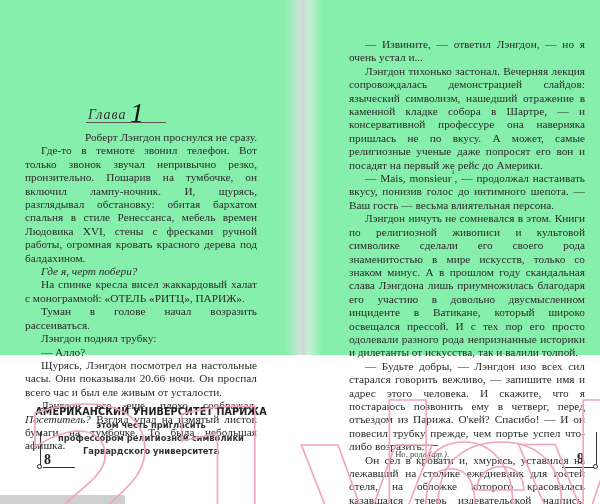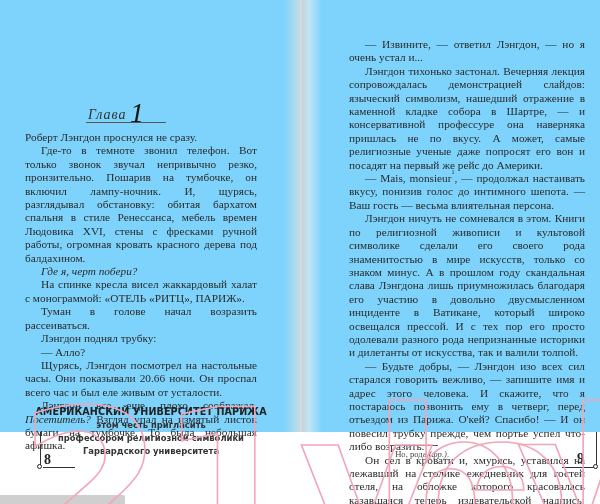--- a/index.html
+++ b/index.html
@@ -1,37 +1,37 @@
 <!DOCTYPE html>
 <html><head>
   <meta charset="utf-8">
   <style>
     * { box-sizing: border-box; margin: 0; padding: 0; }
     html, body { width: 600px; height: 504px; overflow: hidden; background: #ffffff; }
     body { position: relative; font-family: "DejaVu Serif", "Liberation Serif", serif; color: #2a2a2a; }
     .spread { position: absolute; left: 0; top: 0; width: 600px; height: 504px; display: flex; }
-    .page { position: relative; height: 432px; background: #7dd3fc; }
+    .page { position: relative; height: 355px; background: #86efac; }
     .page-left { width: 300px; }
     .page-right { width: 300px; }
     .gutter-shadow-left { position: absolute; right: 0; top: 0; width: 16px; height: 100%;
       background: linear-gradient(to right, rgba(255,255,255,0), rgba(225,225,225,0.7)); }
     .gutter-shadow-right { position: absolute; left: 0; top: 0; width: 22px; height: 100%;
       background: linear-gradient(to right, rgba(205,205,205,0.95), rgba(240,240,240,0.6) 40%, rgba(255,255,255,0)); }
     .gutter-line { position: absolute; left: 0; top: 0; width: 2px; height: 100%; background: #d9d9d9; }
 
     .body-text { font-family: "Liberation Serif", "DejaVu Serif", serif; font-size: 11.3px; line-height: 13.4px; text-align: justify; color: #2b2b2b; }
     .body-text p { text-indent: 16px; }
     .body-text .ital { font-style: italic; }
 
     
     .chapter-head { position: absolute; left: 86px; top: 103px; width: 80px; height: 20px; border-bottom: 1px solid #555; }
     .chapter-word { position: absolute; left: 2px; top: 4px; font-family: "Liberation Serif", serif; font-style: italic; font-size: 14px; letter-spacing: 1px; color: #333; }
     .chapter-num { position: absolute; left: 44px; top: -6px; font-family: "Liberation Serif", serif; font-style: italic; font-size: 28px; color: #111; }
     .left-text { position: absolute; left: 25px; top: 131px; width: 232px; }
-    .left-text p.center { text-indent: 0; text-align: left; }
+    .left-text p.center { text-indent: 0; text-align: right; }
 
     .poster { position: absolute; left: 20px; top: 405px; width: 262px; text-align: center; font-family: "DejaVu Sans", "Liberation Sans", sans-serif; color: #222; }
     .poster-title { font-size: 9.6px; font-weight: bold; letter-spacing: 0.1px; line-height: 14px; }
     .poster-line { font-size: 8.4px; font-weight: bold; line-height: 13px; color: #333; }
 
     .folio { position: absolute; font-family: "Liberation Serif", serif; font-weight: bold; font-size: 14px; color: #222; }
     .folio-left { left: 44px; top: 452px; }
     .folio-right { left: 577px; top: 451px; }
     .folio-mark { position: absolute; }
     .fm-vert { position: absolute; width: 1px; background: #333; }

